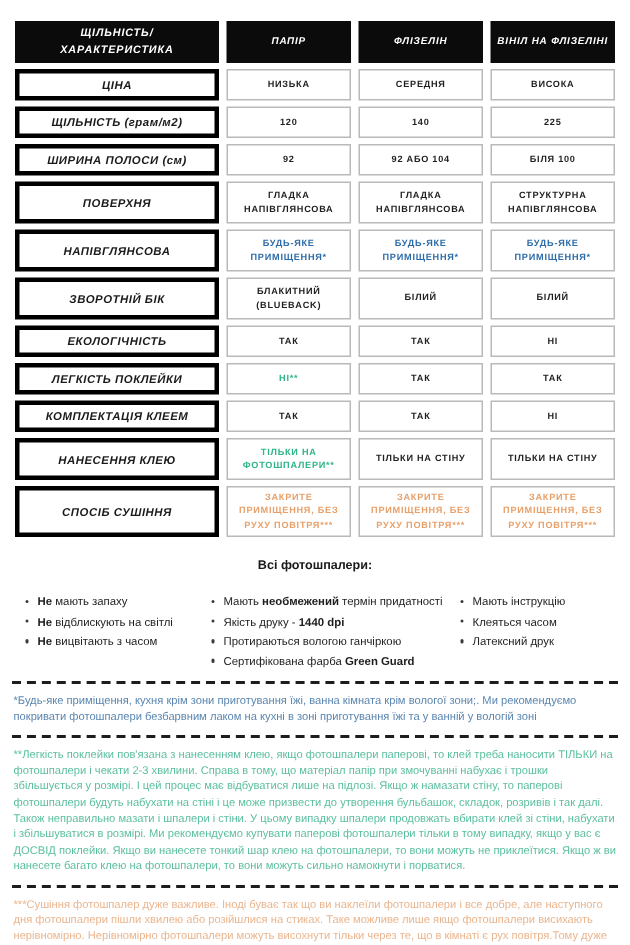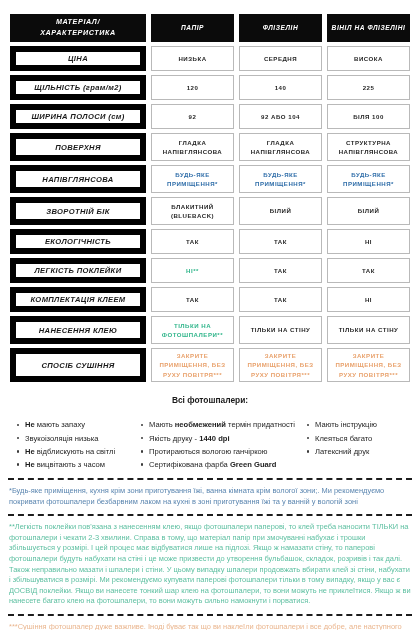--- a/index.html
+++ b/index.html
@@ -45,21 +45,21 @@
     font-size: 6.6px;
     letter-spacing: 0.55px;
     line-height: 1.5;
     height: 28px;
     padding: 3px 2px;
     box-sizing: border-box;
   }
   .hdr-cell.feature { font-size: 7.2px; letter-spacing: 0.6px; }
 
   .feat-cell {
-    border: 6px solid #000000;
+    border: 3px solid #000000;
     background: #ffffff;
     text-align: center;
     vertical-align: middle;
     font-style: italic;
     font-weight: bold;
     font-size: 7.6px;
     letter-spacing: 0.35px;
     color: #1a1a1a;
     height: 21px;
     padding: 2px 3px;
@@ -163,21 +163,21 @@
   <table class="cmp-table">
     <colgroup>
       <col class="c-feature">
       <col class="c-data">
       <col class="c-data">
       <col class="c-data">
     </colgroup>
     <thead>
       <tr>
         <th class="hdr-cell feature">
-          <span>МАТЕРІАЛ/</span><br>
+          <span>ЩІЛЬНІСТЬ/</span><br>
           <span>ХАРАКТЕРИСТИКА</span>
         </th>
         <th class="hdr-cell">ПАПІР</th>
         <th class="hdr-cell">ФЛІЗЕЛІН</th>
         <th class="hdr-cell">ВІНІЛ НА ФЛІЗЕЛІНІ</th>
       </tr>
     </thead>
     <tbody id="table-body">
         <tr>
           <td class="feat-cell">ЦІНА</td>
@@ -246,33 +246,32 @@
           <td class="val-cell orange">ЗАКРИТЕ ПРИМІЩЕННЯ, БЕЗ РУХУ ПОВІТРЯ***</td>
         </tr>
       </tbody>
   </table>
 
   <div class="all-section">
     <div class="all-title">Всі фотошпалери:</div>
     <div class="bullet-cols">
       <ul class="bullet-col col1" id="bcol1">
           <li><b>Не</b> мають запаху</li>
-          <li>Звукоізоляція низька</li>
           <li><b>Не</b> відблискують на світлі</li>
           <li><b>Не</b> вицвітають з часом</li>
         </ul>
       <ul class="bullet-col col2" id="bcol2">
           <li>Мають <b>необмежений</b> термін придатності</li>
           <li>Якість друку - <b>1440 dpi</b></li>
           <li>Протираються вологою ганчіркою</li>
           <li>Сертифікована фарба <b>Green Guard</b></li>
         </ul>
       <ul class="bullet-col col3" id="bcol3">
           <li>Мають інструкцію</li>
-          <li>Клеяться багато</li>
+          <li>Клеяться часом</li>
           <li>Латексний друк</li>
         </ul>
     </div>
   </div>
 
   <hr class="divider">
 
   <div class="note blue">*Будь-яке приміщення, кухня крім зони приготування їжі, ванна кімната крім вологої зони;. Ми рекомендуємо покривати фотошпалери безбарвним лаком на кухні в зоні приготування їжі та у ванній у вологій зоні</div>
 
   <hr class="divider">

